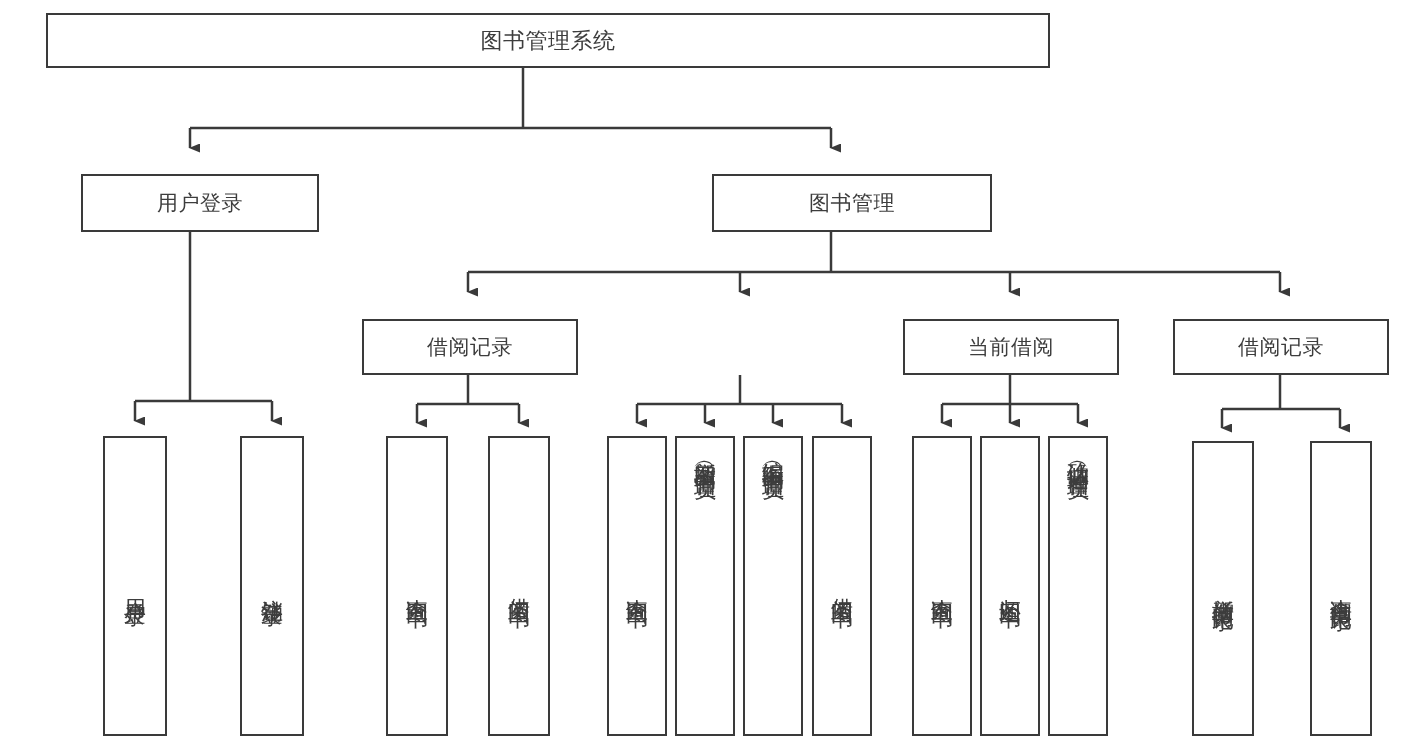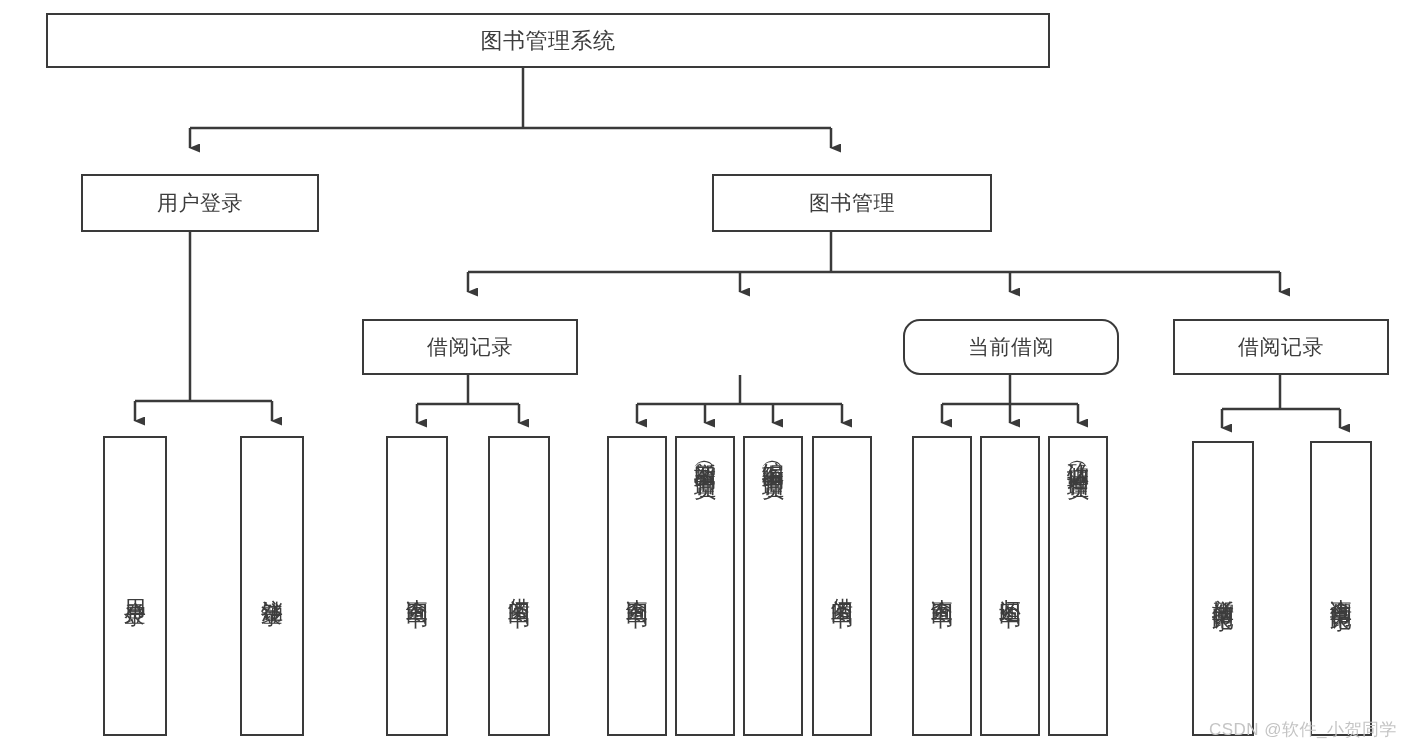--- a/index.html
+++ b/index.html
@@ -137,21 +137,21 @@
   <div class="node horizontal" style="left:81px; top:174px; width:238px; height:58px;">
     <span class="label">用户登录</span>
   </div>
   <div class="node horizontal" style="left:712px; top:174px; width:280px; height:58px;">
     <span class="label">图书管理</span>
   </div>
 
   <div class="node horizontal" style="left:362px; top:319px; width:216px; height:56px;">
     <span class="label">借阅记录</span>
   </div>
-  <div class="node horizontal" style="left:903px; top:319px; width:216px; height:56px;border-radius:17px;">
+  <div class="node horizontal" style="left:903px; top:319px; width:216px; height:56px;">
     <span class="label">当前借阅</span>
   </div>
   <div class="node horizontal" style="left:1173px; top:319px; width:216px; height:56px;justify-content:center;">
     <span class="label">借阅记录</span>
   </div>
 
   <div class="node vertical" style="left:103px; top:436px; width:64px; height:300px;">
     <span class="label">用户登录</span>
   </div>
   <div class="node vertical" style="left:240px; top:436px; width:64px; height:300px;">
@@ -188,14 +188,13 @@
     <span class="label">确认归还（管理员）</span>
   </div>
 
   <div class="node vertical" style="left:1192px; top:441px; width:62px; height:295px;">
     <span class="label">新增借阅记录</span>
   </div>
   <div class="node vertical" style="left:1310px; top:441px; width:62px; height:295px;">
     <span class="label">查询借阅记录</span>
   </div>
 
-  <div id="watermark">CSDN @软件_小贺同学</div>
 </div>
 
 </body></html>

